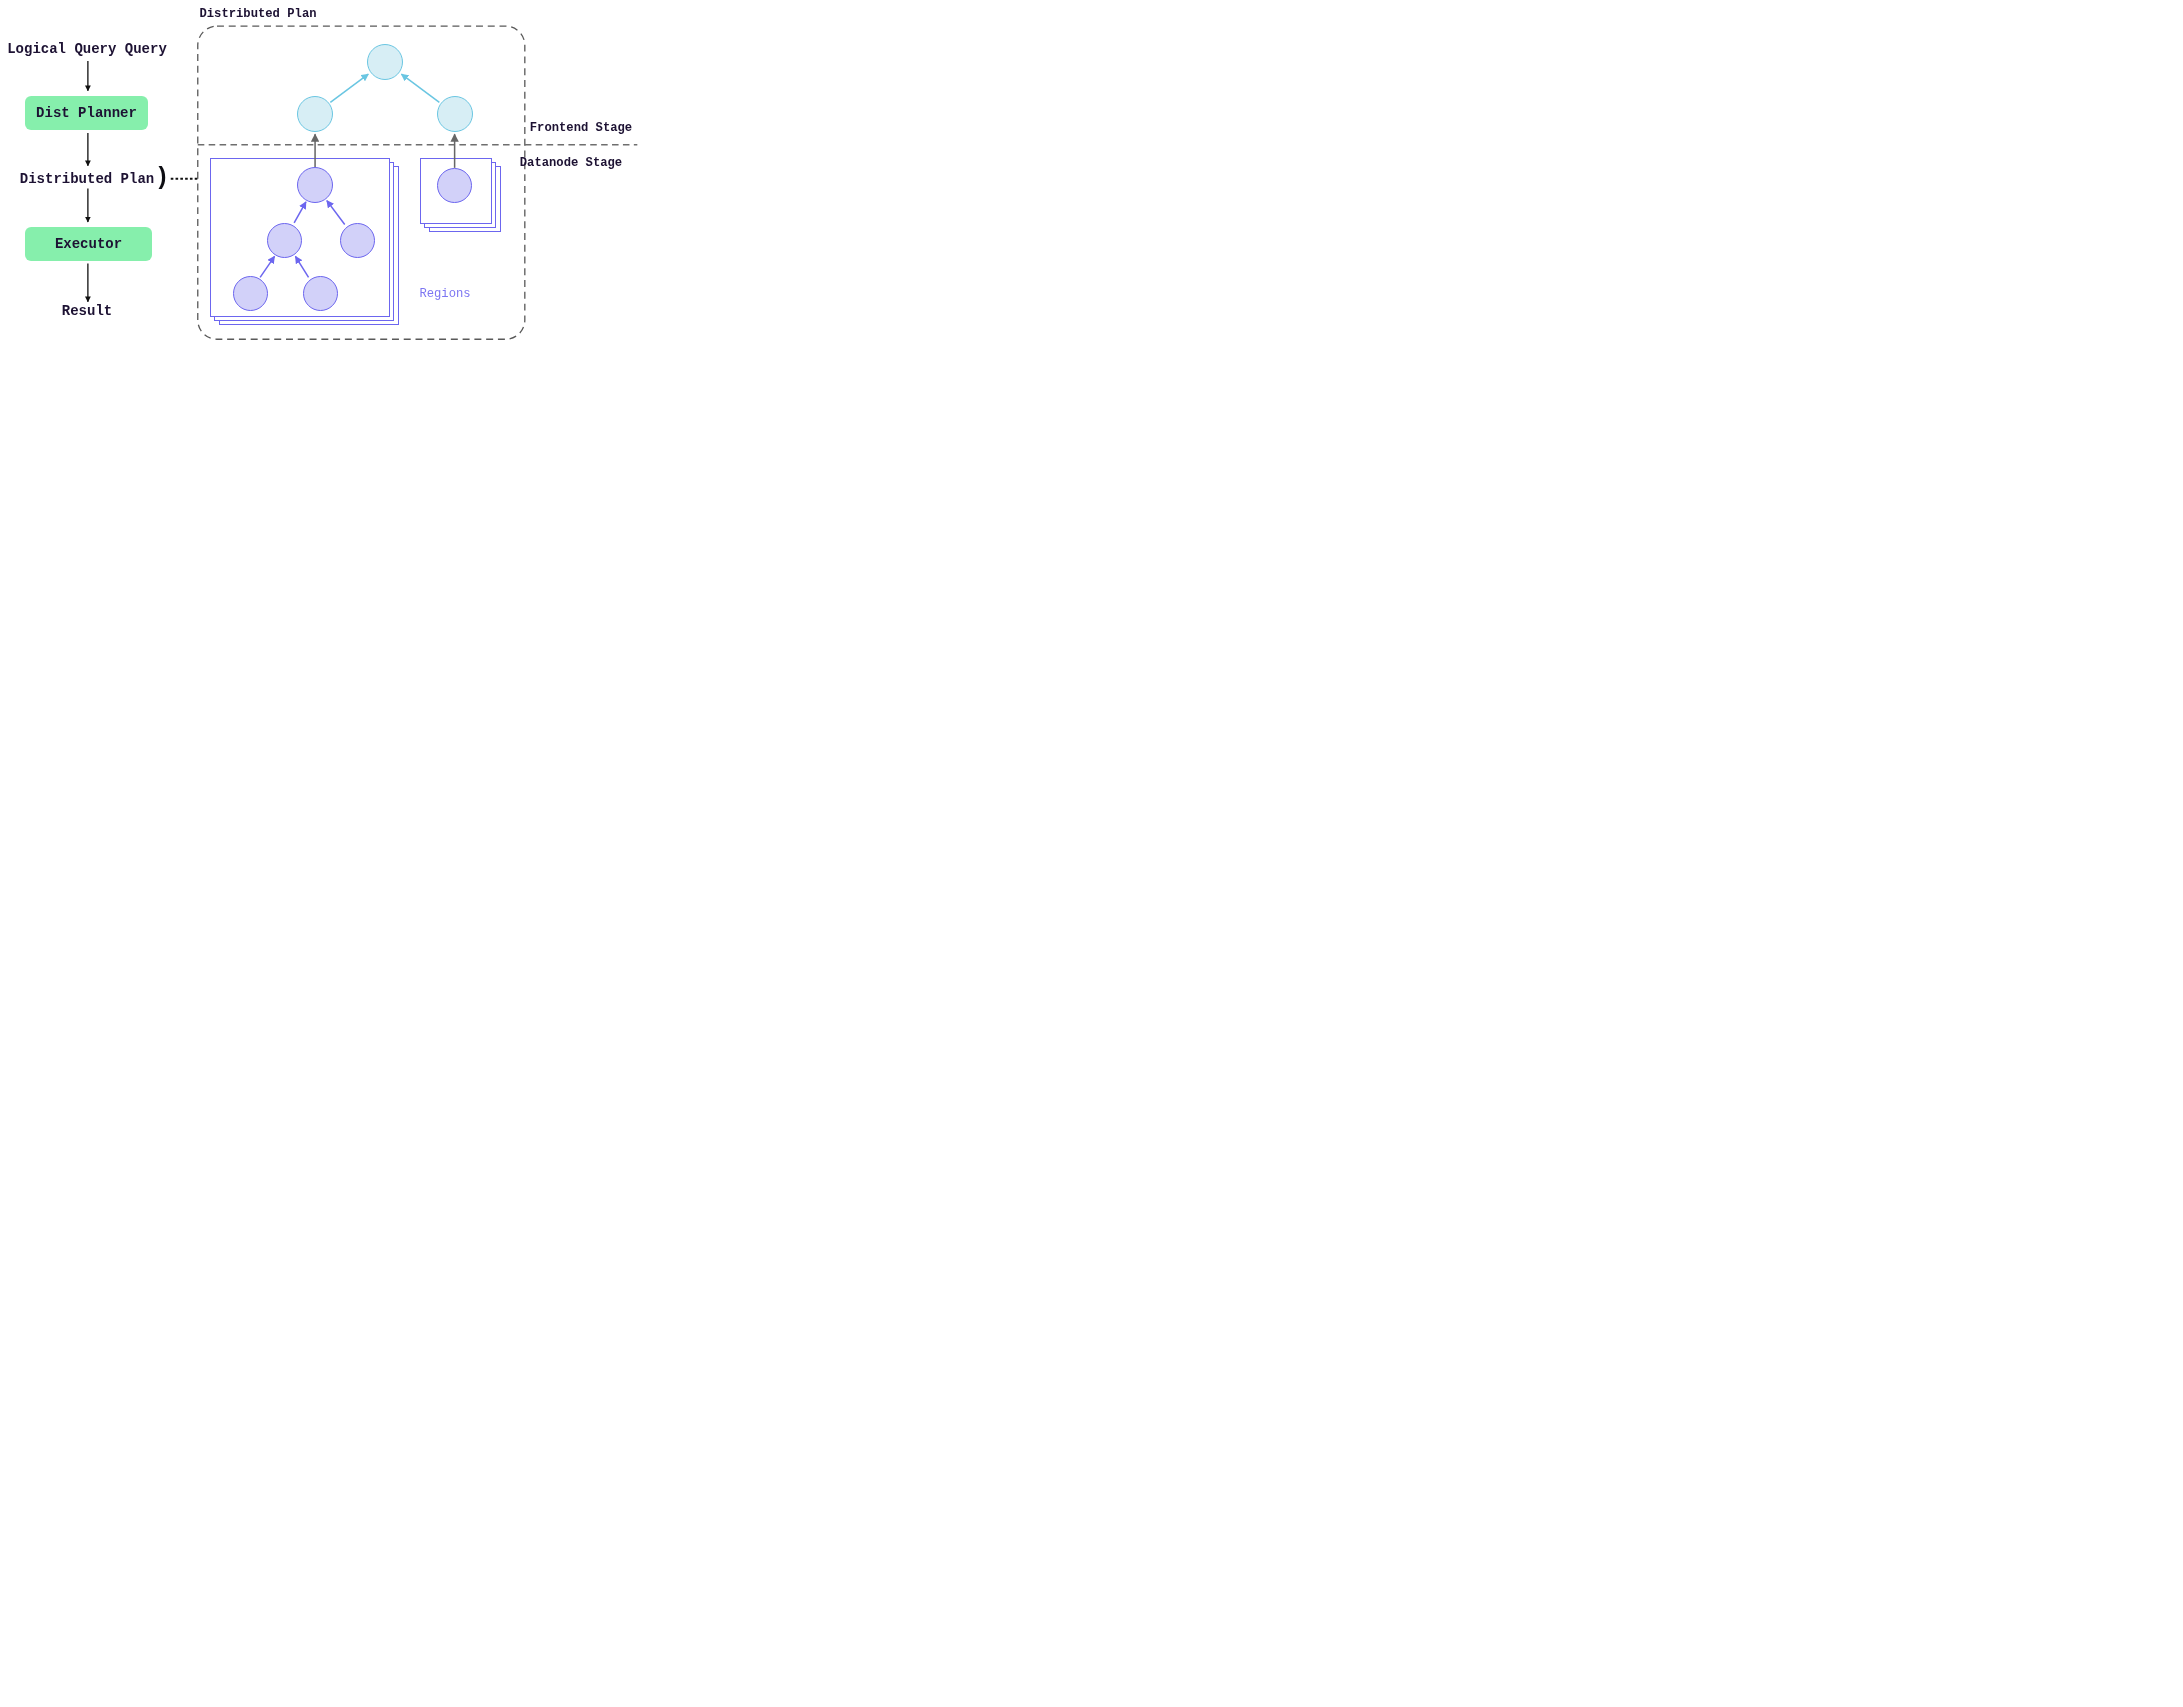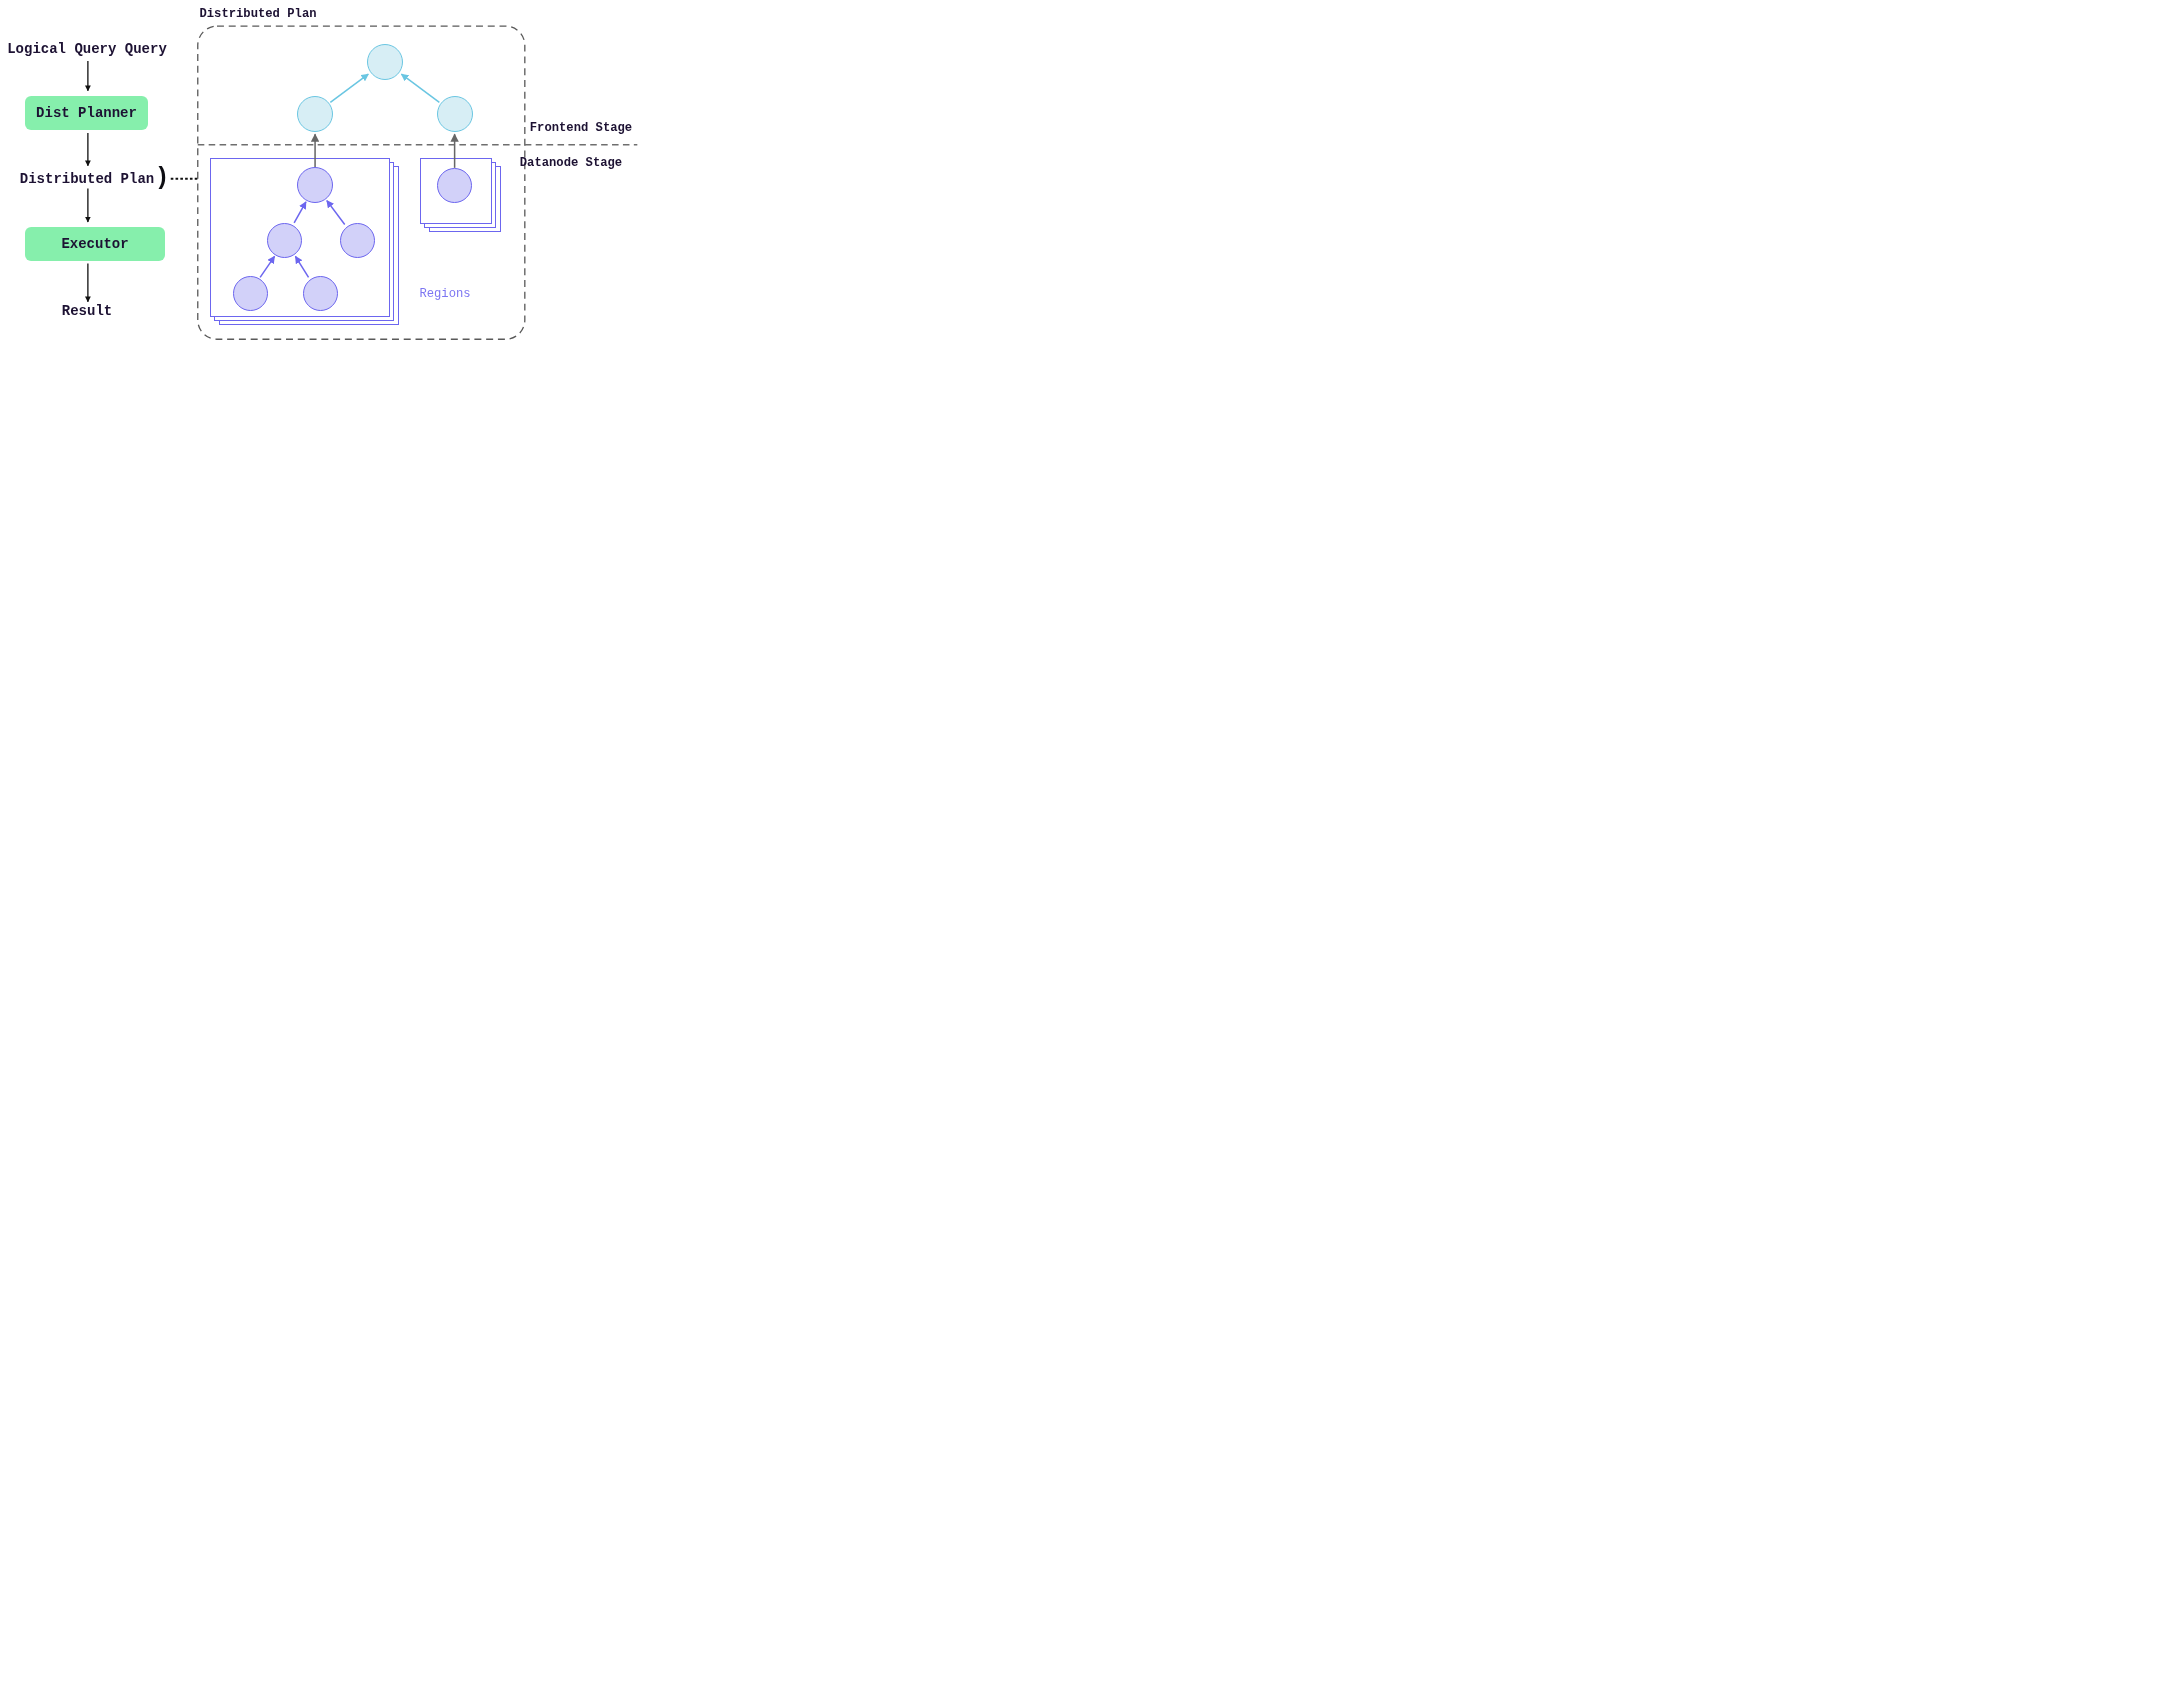--- a/index.html
+++ b/index.html
@@ -35,21 +35,21 @@
 <div id="canvas">
 
   <div class="label flow-label" style="left:87px;top:49px;">Logical Query Query</div>
 
   <div class="flow-box" style="left:25px;top:96px;width:123px;height:34px;">Dist Planner</div>
 
   <div class="label flow-label" style="left:87px;top:179px;">Distributed Plan</div>
 
   <div class="brace" style="left:162px;top:179px;">)</div>
 
-  <div class="flow-box" style="left:25px;top:227px;width:140px;height:34px;">Executor</div>
+  <div class="flow-box" style="left:25px;top:227px;width:127px;height:34px;">Executor</div>
 
   <div class="label flow-label" style="left:87px;top:311px;">Result</div>
 
   <div class="stackbox" style="left:219px;top:166px;width:178px;height:157px;"></div>
   <div class="stackbox" style="left:214px;top:162px;width:178px;height:157px;"></div>
   <div class="stackbox" style="left:210px;top:158px;width:178px;height:157px;"></div>
 
   <div class="stackbox" style="left:429px;top:166px;width:70px;height:64px;"></div>
   <div class="stackbox" style="left:424px;top:162px;width:70px;height:64px;"></div>
   <div class="stackbox" style="left:420px;top:158px;width:70px;height:64px;"></div>

